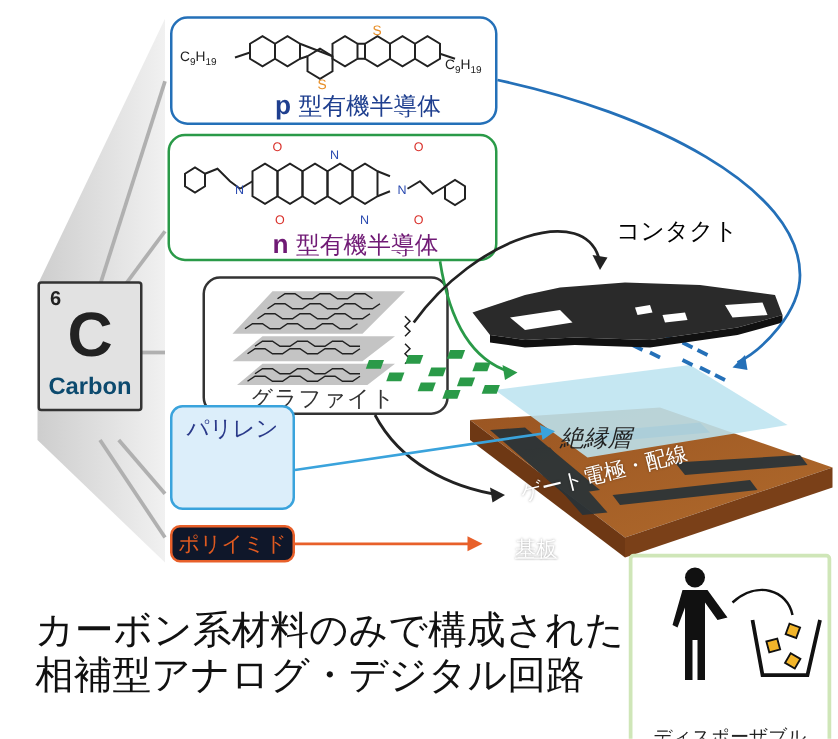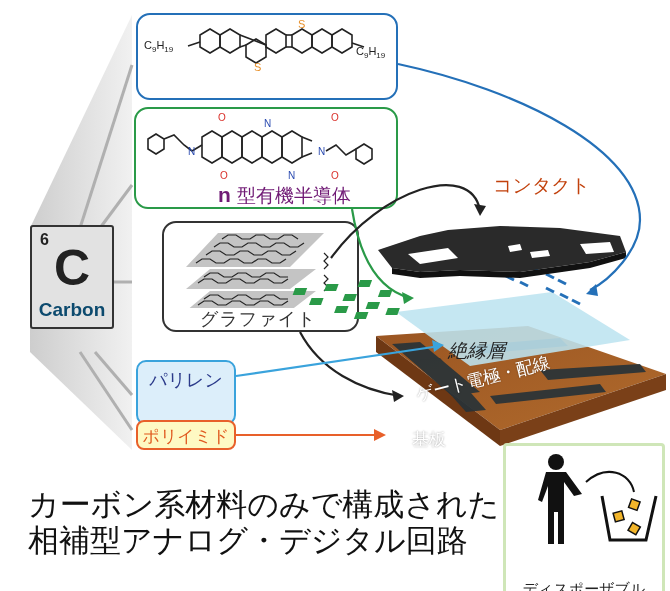--- a/index.html
+++ b/index.html
@@ -11,21 +11,21 @@
   .p-label { color: #1f3f8f; font-size: 19px; }
   .p-label b, .n-label b { font-family: "Liberation Sans", sans-serif; font-weight: bold; font-size: 21px; }
   .n-label { color: #701a75; font-size: 19px; }
   .gr-label { color: #333; font-size: 18px; letter-spacing: 1px; }
   .elem { position: absolute; box-sizing: border-box; border: 2px solid #333; background: #e2e2e2; border-radius: 3px; }
   .elem .num { position: absolute; left: 8px; top: 4px; font: bold 16px "Liberation Sans", sans-serif; color: #222; }
   .elem .sym { position: absolute; left: 0; right: 0; top: 12px; text-align: center; font: bold 50px "Liberation Sans", sans-serif; color: #222; }
   .elem .nm { position: absolute; left: 0; right: 0; bottom: 6px; text-align: center; font: bold 19px "Liberation Sans", sans-serif; color: #0c4a6e; }
   .parylene { border: 2px solid #3aa3dc; background: #dceefa; border-radius: 10px; }
   .parylene .t { color: #2b3a8a; font-size: 18px; text-align: center; line-height: 24px; }
-  .polyimide { border: 2px solid #e8602a; background: #fef9c3; border-radius: 8px; }
+  .polyimide { border: 2px solid #e8602a; background: #0f172a; border-radius: 8px; }
   .polyimide .t { color: #e05a20; font-size: 17px; text-align: center; line-height: 24px; }
   .title { color: #111; font-size: 31px; line-height: 36px; letter-spacing: 0px; }
   .disp { border: 3px solid #cfe6b8; background: #fff; }
   .disp .cap { position: absolute; left: 0; right: 0; bottom: 6px; text-align: center; font-size: 15px; color: #222; }
   .layer-text { color: #fff; font-size: 17px; text-shadow: 0 0 2px rgba(0,0,0,.4); }
 </style>
 </head>
 <body>
 
 <svg class="layer" width="670" height="591">
@@ -60,20 +60,24 @@
       <line x1="148" y1="20" x2="154" y2="20"></line>
       <line x1="148" y1="32" x2="154" y2="32"></line>
       <polygon points="174,20 184,14 194,20 194,32 184,38 174,32"></polygon>
       <polygon points="194,20 204,14 214,20 214,32 204,38 194,32"></polygon>
       <line x1="214" y1="28" x2="226" y2="32"></line>
     </g>
     <text x="116" y="56" font-size="11" fill="#e8902a" font-family="Liberation Sans, sans-serif">S</text>
     <text x="160" y="13" font-size="11" fill="#e8902a" font-family="Liberation Sans, sans-serif">S</text>
     <text x="218" y="40" font-size="11" fill="#222" font-family="Liberation Sans, sans-serif">C<tspan font-size="8" dy="3">9</tspan><tspan dy="-3">H</tspan><tspan font-size="8" dy="3">19</tspan></text>
   </svg>
+  <div class="label p-label" style="left:82px;top:57px;">
+    <b>p</b>
+    <span>型有機半導体</span>
+  </div>
 </div>
 
 <div class="box" style="left:134px;top:107px;width:264px;height:102px;border:2px solid #2a9a48;">
   <svg width="260" height="72" style="position:absolute;left:0;top:0">
     <g stroke="#222" stroke-width="1.6" fill="none">
       <polygon points="12,30 20,25 28,30 28,40 20,45 12,40"></polygon>
       <polyline points="28,30 38,26 48,36 56,42"></polyline>
       <polygon points="66,28 76,22 86,28 86,48 76,54 66,48"></polygon>
       <polygon points="86,28 96,22 106,28 106,48 96,54 86,48"></polygon>
       <polygon points="106,28 116,22 126,28 126,48 116,54 106,48"></polygon>
@@ -120,21 +124,21 @@
   </svg>
   <div class="label gr-label" style="left:36px;top:84px;">グラファイト</div>
 </div>
 
 <div class="elem" style="left:30px;top:225px;width:84px;height:104px;">
   <span class="num">6</span>
   <span class="sym">C</span>
   <span class="nm">Carbon</span>
 </div>
 
-<div class="box parylene" style="left:136px;top:360px;width:100px;height:65px;">
+<div class="box parylene" style="left:136px;top:324px;width:100px;height:84px;">
   <div class="t" style="margin-top:6px;">パリレン</div>
 </div>
 
 <div class="box polyimide" style="left:136px;top:420px;width:100px;height:30px;">
   <div class="t" style="margin-top:2px;">ポリイミド</div>
 </div>
 
 <svg class="layer" width="670" height="591">
   <defs>
     <linearGradient id="subTop" x1="0" y1="0" x2="1" y2="1">
@@ -203,26 +207,26 @@
   <g>
     <polygon points="586,294 596,284 598,296" fill="#2470b8"></polygon>
     <polygon points="414,298 402,292 404,304" fill="#2a9a48"></polygon>
     <polygon points="480,216 474,204 486,206" fill="#222"></polygon>
     <polygon points="404,396 392,390 394,402" fill="#222"></polygon>
     <polygon points="444,345 432,340 434,352" fill="#3aa3dc"></polygon>
     <polygon points="386,435 374,429 374,441" fill="#e8602a"></polygon>
   </g>
 </svg>
 
-<div class="label" style="left:493px;top:174px;color:#c2410c;font-size:19px;line-height:22px;text-align:center;">
+<div class="label" style="left:493px;top:174px;color:#000000;font-size:19px;line-height:22px;text-align:center;">
   <div>コンタクト</div>
 </div>
 <div class="label" style="left:448px;top:338px;color:#222;font-size:19px;font-style:italic;">絶縁層</div>
 <div class="label layer-text" style="left:414px;top:384px;transform:rotate(-14deg);transform-origin:left top;">ゲート電極・配線</div>
-<div class="label layer-text" style="left:412px;top:428px;">基板</div>
+<div class="label layer-text" style="left:412px;top:428px;text-decoration:underline;">基板</div>
 
 <div class="label title" style="left:28px;top:486px;">
   <div>カーボン系材料のみで構成された</div>
   <div>相補型アナログ・デジタル回路</div>
 </div>
 
 <div class="box disp" style="left:503px;top:443px;width:162px;height:165px;border-radius:4px;">
   <svg width="156" height="110" style="position:absolute;left:0;top:0">
     <circle cx="50" cy="16" r="8" fill="#111"></circle>
     <path d="M40,26 L60,26 L76,48 L68,50 L58,36 L58,98 L52,98 L52,66 L48,66 L48,98 L42,98 L42,40 L36,56 L32,54 Z" fill="#111"></path>

